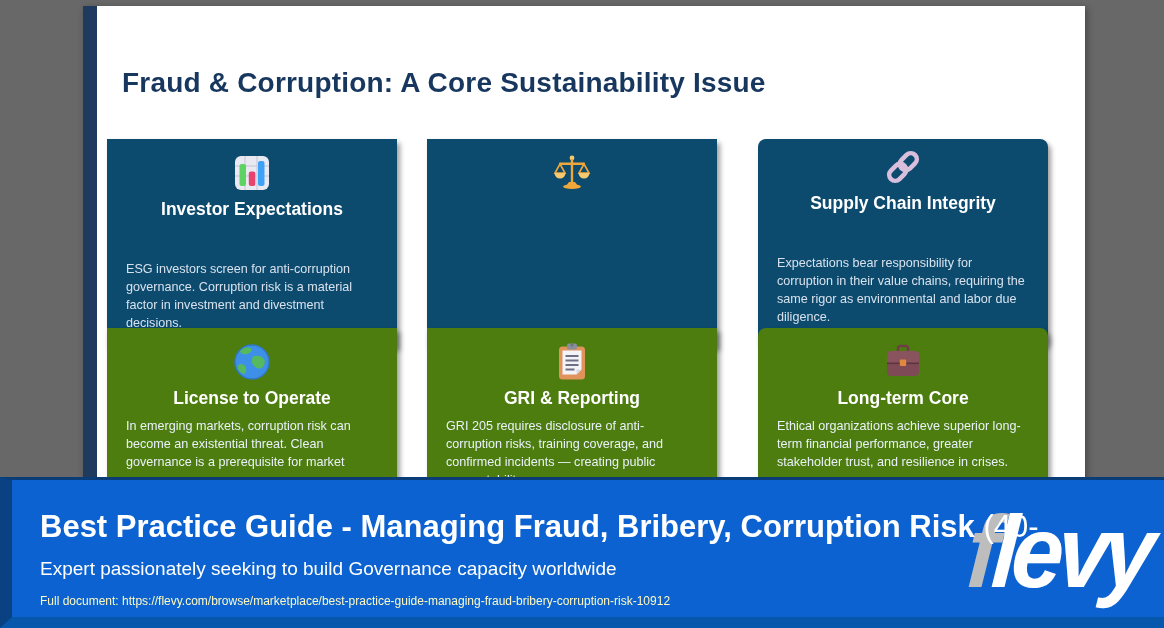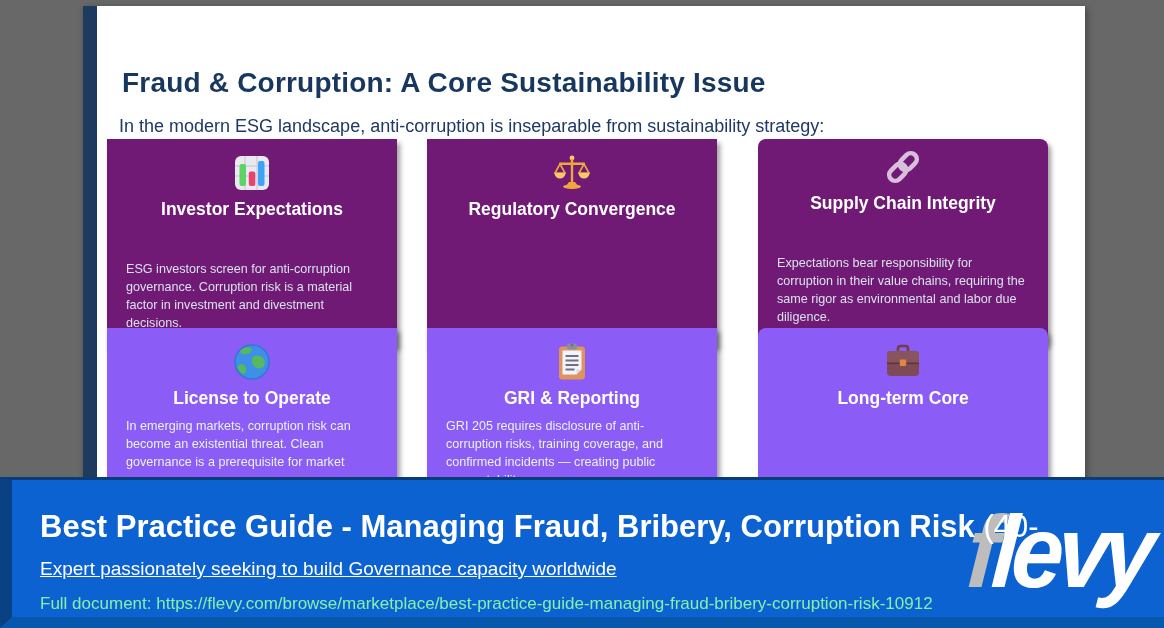--- a/index.html
+++ b/index.html
@@ -22,22 +22,22 @@
   }
   .slide-subtitle{
     position:absolute;left:36px;top:110px;width:940px;
     font-size:18px;color:#1F3864;
   }
   
   .card{
     position:absolute;width:290px;display:flex;flex-direction:column;
     align-items:center;box-shadow:3px 4px 5px rgba(0,0,0,.38);
   }
-  .card.row1{background:#701a75;height:208px;top:133px;}
-  .card.row2{background:#8b5cf6;height:172px;top:322px;}
+  .card.row1{background:#0c4a6e;height:208px;top:133px;}
+  .card.row2{background:#4d7c0f;height:172px;top:322px;}
   .card.c1{left:24px;}
   .card.c2{left:344px;}
   .card.c3{left:675px;border-radius:8px;}
   .card-icon{margin-top:14px;height:40px;}
   .card.tight .card-icon{margin-top:8px;}
   .card-title{
     margin-top:6px;font-size:17.5px;font-weight:bold;color:#ffffff;
     text-align:center;
   }
   .card-body{
@@ -53,45 +53,44 @@
     border-left:12px solid #0A4182;border-top:3px solid #0A3C78;
     border-bottom:11px solid #0757AC;
   }
   .banner-title{
     position:absolute;left:28px;top:19px;white-space:nowrap;z-index:2;
     font-size:31px;font-weight:bold;color:#ffffff;margin-top:10px;
   }
   .banner-title .thin{font-weight:normal;}
   .banner-subtitle{
     position:absolute;left:28px;top:78px;white-space:nowrap;z-index:2;
-    font-size:19px;color:#ffffff;text-decoration:underline;
+    font-size:19px;color:#ffffff;
   }
   .banner-link{
     position:absolute;left:28px;top:114px;white-space:nowrap;z-index:2;
-    font-size:17px;color:#86efac;text-decoration:none;
+    font-size:12px;color:#fef9c3;text-decoration:none;
   }
   .flevy-logo{
     position:absolute;right:12px;top:26px;z-index:1;
     font-size:102px;font-weight:bold;font-style:italic;line-height:.92;
     letter-spacing:-7px;transform:skewX(-4deg) scaleX(.92);
     transform-origin:right top;
   }
   .flevy-logo .f{color:#BDBDBD;}
   .flevy-logo .levy{color:#ffffff;}
 </style>
 </head>
 <body>
 
 <div class="stage">
 
   <div class="slide">
     <div class="slide-bar"></div>
 
     <h1 class="slide-title">Fraud &amp; Corruption: A Core Sustainability Issue</h1>
-    <div class="slide-subtitle">In the modern ESG landscape, anti-corruption is inseparable from sustainability strategy:</div>
 
     <div class="card row1 c1">
       <span class="card-icon">
         <svg width="40" height="40" viewBox="0 0 40 40">
           <rect x="3" y="3" width="34" height="34" rx="6" fill="#E9E9F2"></rect>
           <path d="M3 13h34M3 23h34M13 3v34M25 3v34" stroke="#CFCFDE" stroke-width="1.4" fill="none"></path>
           <rect x="7.5" y="11" width="6.5" height="22" rx="2" fill="#5FD264"></rect>
           <rect x="16.8" y="18.5" width="6.5" height="14.5" rx="2" fill="#E8436E"></rect>
           <rect x="26" y="8" width="6.5" height="25" rx="2" fill="#3FA2F7"></rect>
         </svg>
@@ -107,21 +106,20 @@
           <rect x="18.8" y="6" width="2.4" height="24" fill="#F0A73A"></rect>
           <rect x="7" y="9.5" width="26" height="2.4" rx="1.2" fill="#F0A73A"></rect>
           <path d="M8 11 L3 20 L13 20 Z" fill="none" stroke="#F0A73A" stroke-width="1.6"></path>
           <path d="M2.5 20 a5.5 5.5 0 0 0 11 0 Z" fill="#F7C96E"></path>
           <path d="M32 11 L27 20 L37 20 Z" fill="none" stroke="#F0A73A" stroke-width="1.6"></path>
           <path d="M26.5 20 a5.5 5.5 0 0 0 11 0 Z" fill="#F7C96E"></path>
           <path d="M14 33 h12 l-3 -4 h-6 Z" fill="#F0A73A"></path>
           <ellipse cx="20" cy="33.6" rx="9" ry="2.4" fill="#F0A73A"></ellipse>
         </svg>
       </span>
-      <div class="card-title">Regulatory Convergence</div>
     </div>
 
     <div class="card row1 c3 tight">
       <span class="card-icon">
         <svg width="40" height="40" viewBox="0 0 40 40">
           <g transform="rotate(-45 20 20)" fill="none" stroke="#D9BFDC" stroke-width="4.6">
             <rect x="3" y="14" width="19" height="12" rx="6"></rect>
             <rect x="18" y="14" width="19" height="12" rx="6"></rect>
           </g>
         </svg>
@@ -166,20 +164,21 @@
       <span class="card-icon">
         <svg width="40" height="40" viewBox="0 0 40 40">
           <rect x="15" y="4" width="10" height="8" rx="2.5" fill="none" stroke="#6E3F47" stroke-width="2.6"></rect>
           <rect x="4" y="9" width="32" height="25" rx="4" fill="#7E4A55"></rect>
           <path d="M4 13 a4 4 0 0 1 4 -4 h24 a4 4 0 0 1 4 4 v8 h-32 Z" fill="#8A545E"></path>
           <rect x="4" y="20.5" width="32" height="1.6" fill="#5E353E"></rect>
           <rect x="16.8" y="17.5" width="6.4" height="6.4" rx="1.2" fill="#E0883C"></rect>
         </svg>
       </span>
       <div class="card-title">Long-term Core</div>
+      <div class="card-body">Ethical organizations achieve superior long-term financial performance, greater stakeholder trust, and resilience in crises.</div>
     </div>
   </div>
 
   <div class="banner">
     <div class="flevy-logo"><span class="f">f</span><span class="levy">levy</span></div>
 
     <div class="banner-title"><span>Best Practice Guide - Managing Fraud, Bribery, Corruption Risk</span><span class="thin"> (40-</span></div>
 
     <div class="banner-subtitle">Expert passionately seeking to build Governance capacity worldwide</div>
 

